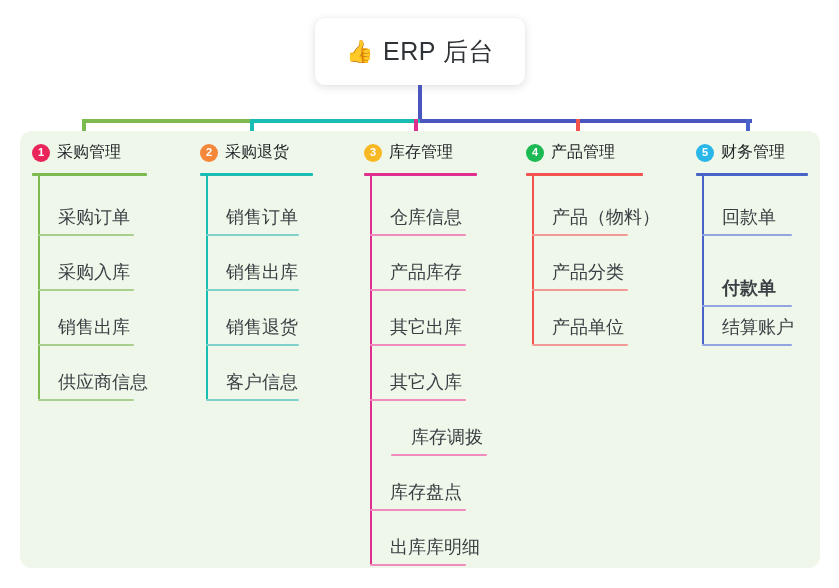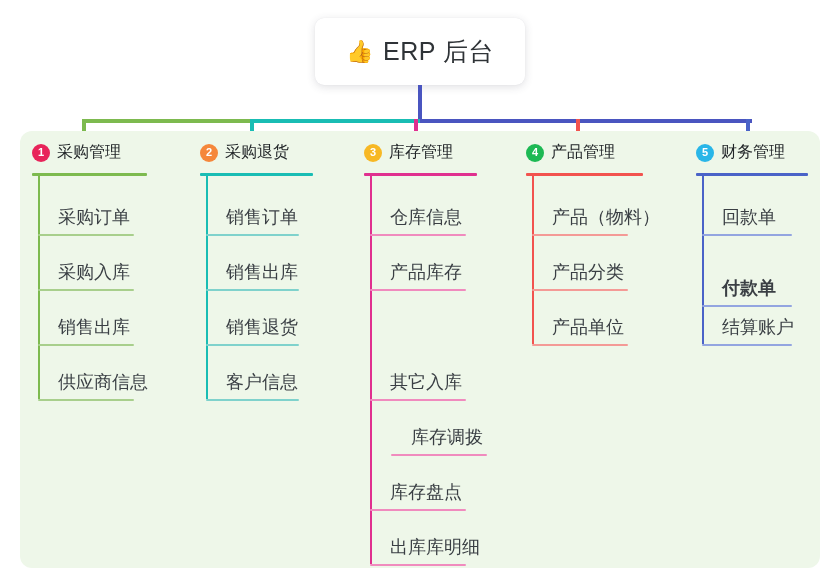--- a/index.html
+++ b/index.html
@@ -142,20 +142,24 @@
         <div class="head-rule" style="top: 42px; width: 113px; background: rgb(224, 48, 143);"></div>
         <div class="spine" style="left: 18px; top: 45px; height: 388px; background: rgb(224, 48, 143);"></div>
         <div class="leaf" style="left: 18px; top: 69px; width: 96px; height: 36px;">
           <span class="leaf-text">仓库信息</span>
           <div class="leaf-rule" style="width: 96px; background: rgb(240, 139, 190);"></div>
         </div>
         <div class="leaf" style="left: 18px; top: 124px; width: 96px; height: 36px;">
           <span class="leaf-text">产品库存</span>
           <div class="leaf-rule" style="width: 96px; background: rgb(240, 139, 190);"></div>
         </div>
+        <div class="leaf" style="left: 18px; top: 179px; width: 96px; height: 36px;">
+          <span class="leaf-text">其它出库</span>
+          <div class="leaf-rule" style="width: 96px; background: rgb(240, 139, 190);"></div>
+        </div>
         <div class="leaf" style="left: 18px; top: 234px; width: 96px; height: 36px;">
           <span class="leaf-text">其它入库</span>
           <div class="leaf-rule" style="width: 96px; background: rgb(240, 139, 190);"></div>
         </div>
         <div class="leaf" style="left: 18px; top: 289px; width: 96px; height: 36px; margin-left: 21px;">
           <span class="leaf-text">库存调拨</span>
           <div class="leaf-rule" style="width: 96px; background: rgb(240, 139, 190);"></div>
         </div>
         <div class="leaf" style="left: 18px; top: 344px; width: 96px; height: 36px;">
           <span class="leaf-text">库存盘点</span>

